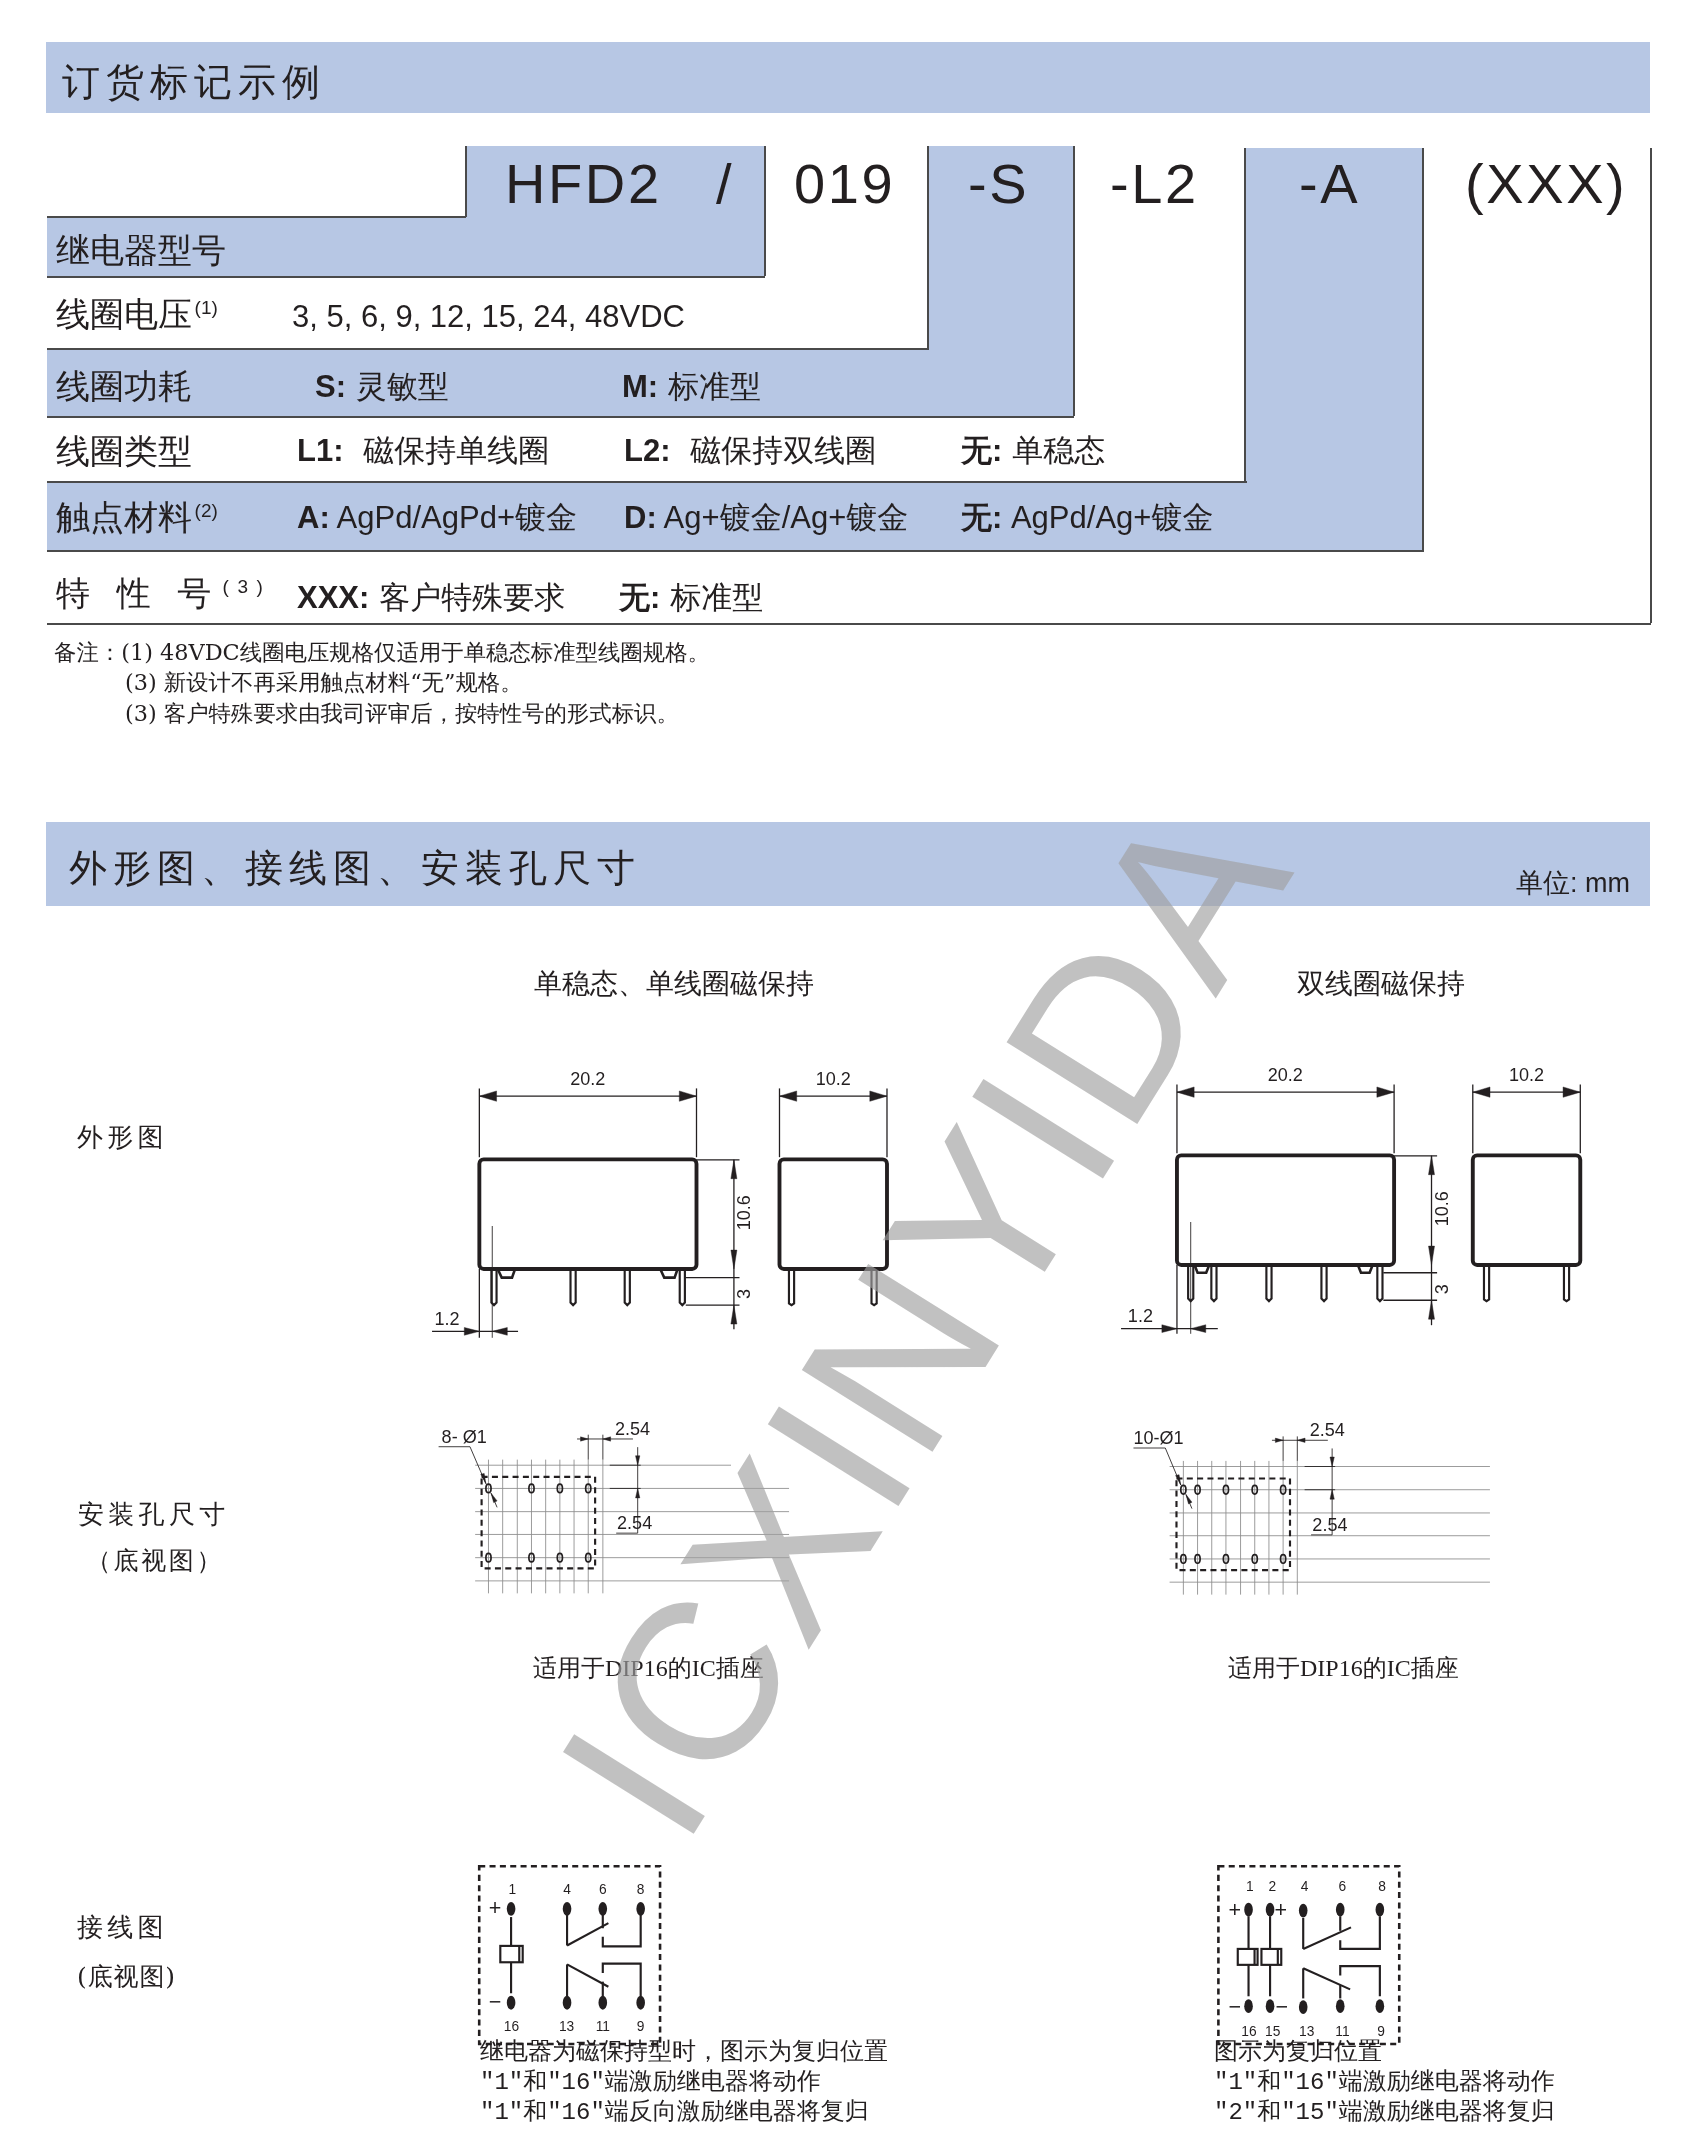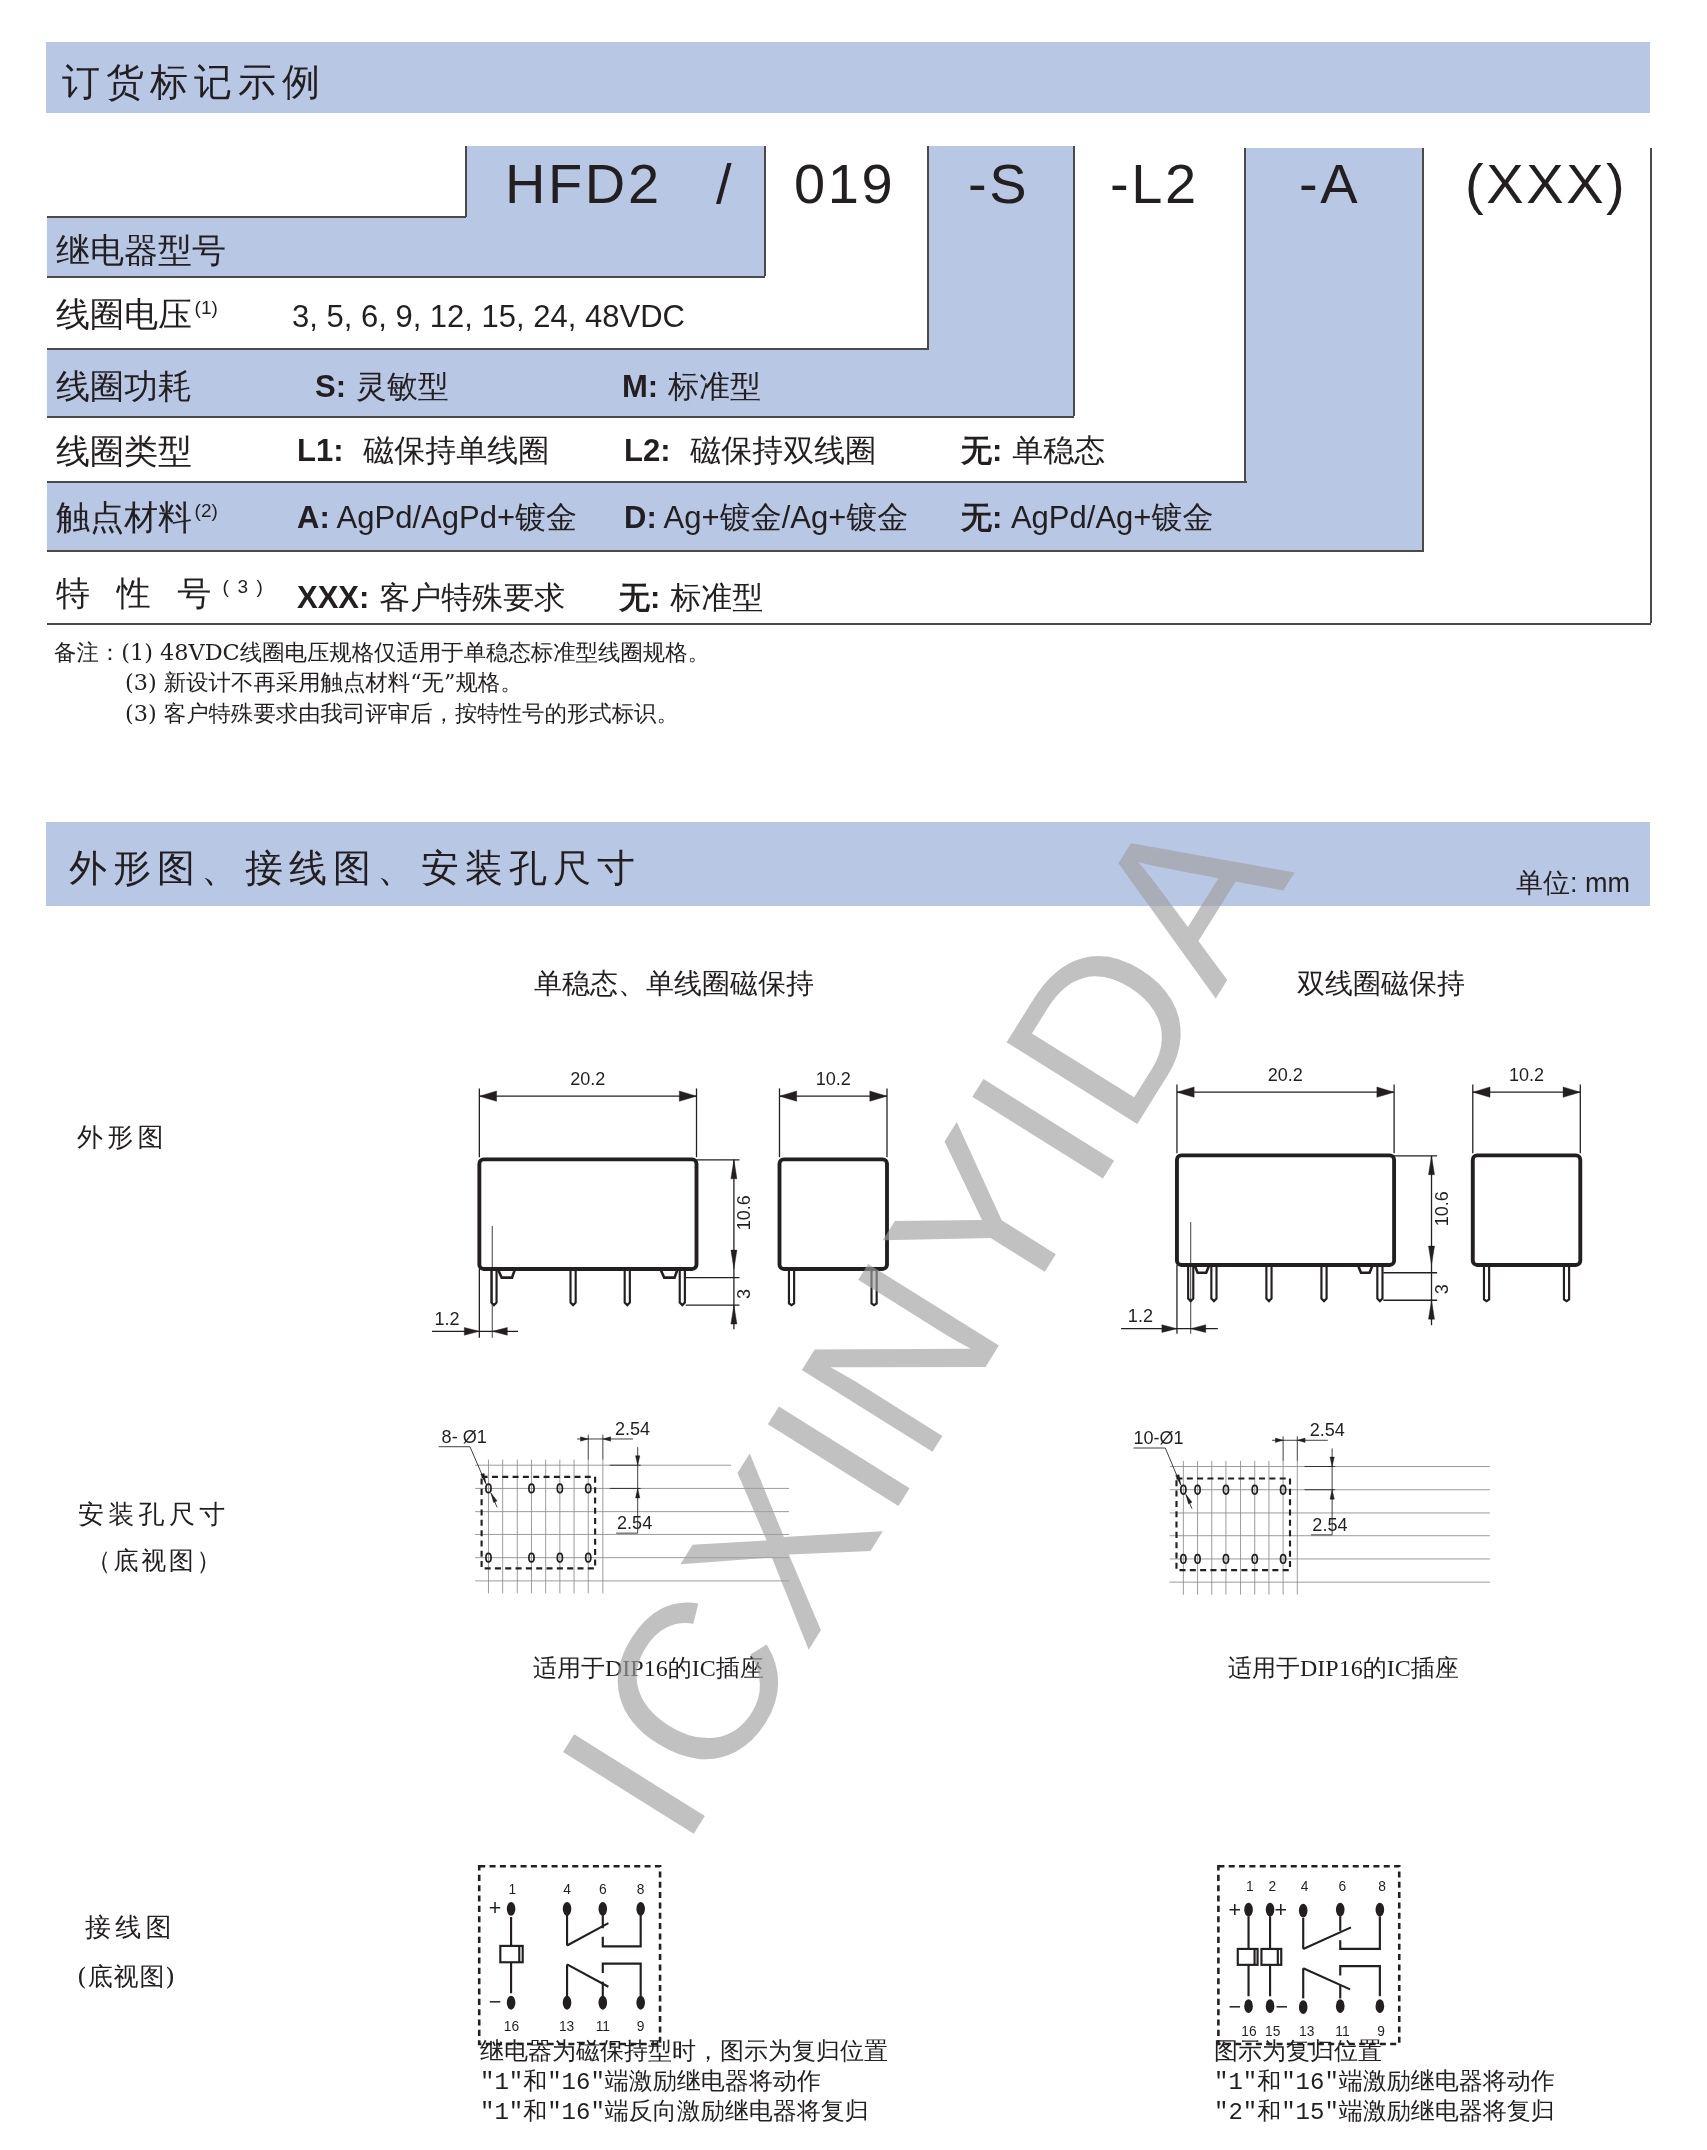--- a/index.html
+++ b/index.html
@@ -97,21 +97,21 @@
 <div class="band" style="left:46px;top:822px;width:1604px;height:84px;"></div>
 <div class="h-title" style="left:69px;top:843px;">外形图、接线图、安装孔尺寸</div>
 <div class="abs" style="left:1516px;top:865px;font-size:27px;white-space:nowrap;">单位: mm</div>
 
 <div class="caption" style="left:534px;top:970px;">单稳态、单线圈磁保持</div>
 <div class="caption" style="left:1297px;top:970px;">双线圈磁保持</div>
 
 <div class="sect-lbl" style="left:77px;top:1124px;">外形图</div>
 <div class="sect-lbl" style="left:78px;top:1501px;">安装孔尺寸</div>
 <div class="sect-sub" style="left:86px;top:1548px;">（底视图）</div>
-<div class="sect-lbl" style="left:77px;top:1914px;margin-left:8px;">接线图</div>
+<div class="sect-lbl" style="left:77px;top:1914px;">接线图</div>
 <div class="sect-sub" style="left:77px;top:1964px;letter-spacing:0.9px;">(底视图)</div>
 
 <svg style="left:406px;top:1054px;" width="495" height="301" viewBox="0 0 1150 700">
   <g stroke="#231f20" fill="none">
     <line x1="170" y1="80" x2="170" y2="240" stroke-width="3"></line>
     <line x1="675" y1="80" x2="675" y2="240" stroke-width="3"></line>
     <line x1="170" y1="98" x2="675" y2="98" stroke-width="3"></line>
     <polygon points="170,98 210,86 210,110" fill="#231f20"></polygon>
     <polygon points="675,98 635,86 635,110" fill="#231f20"></polygon>
     <rect x="170" y="245" width="505" height="255" rx="10" stroke-width="9"></rect>

